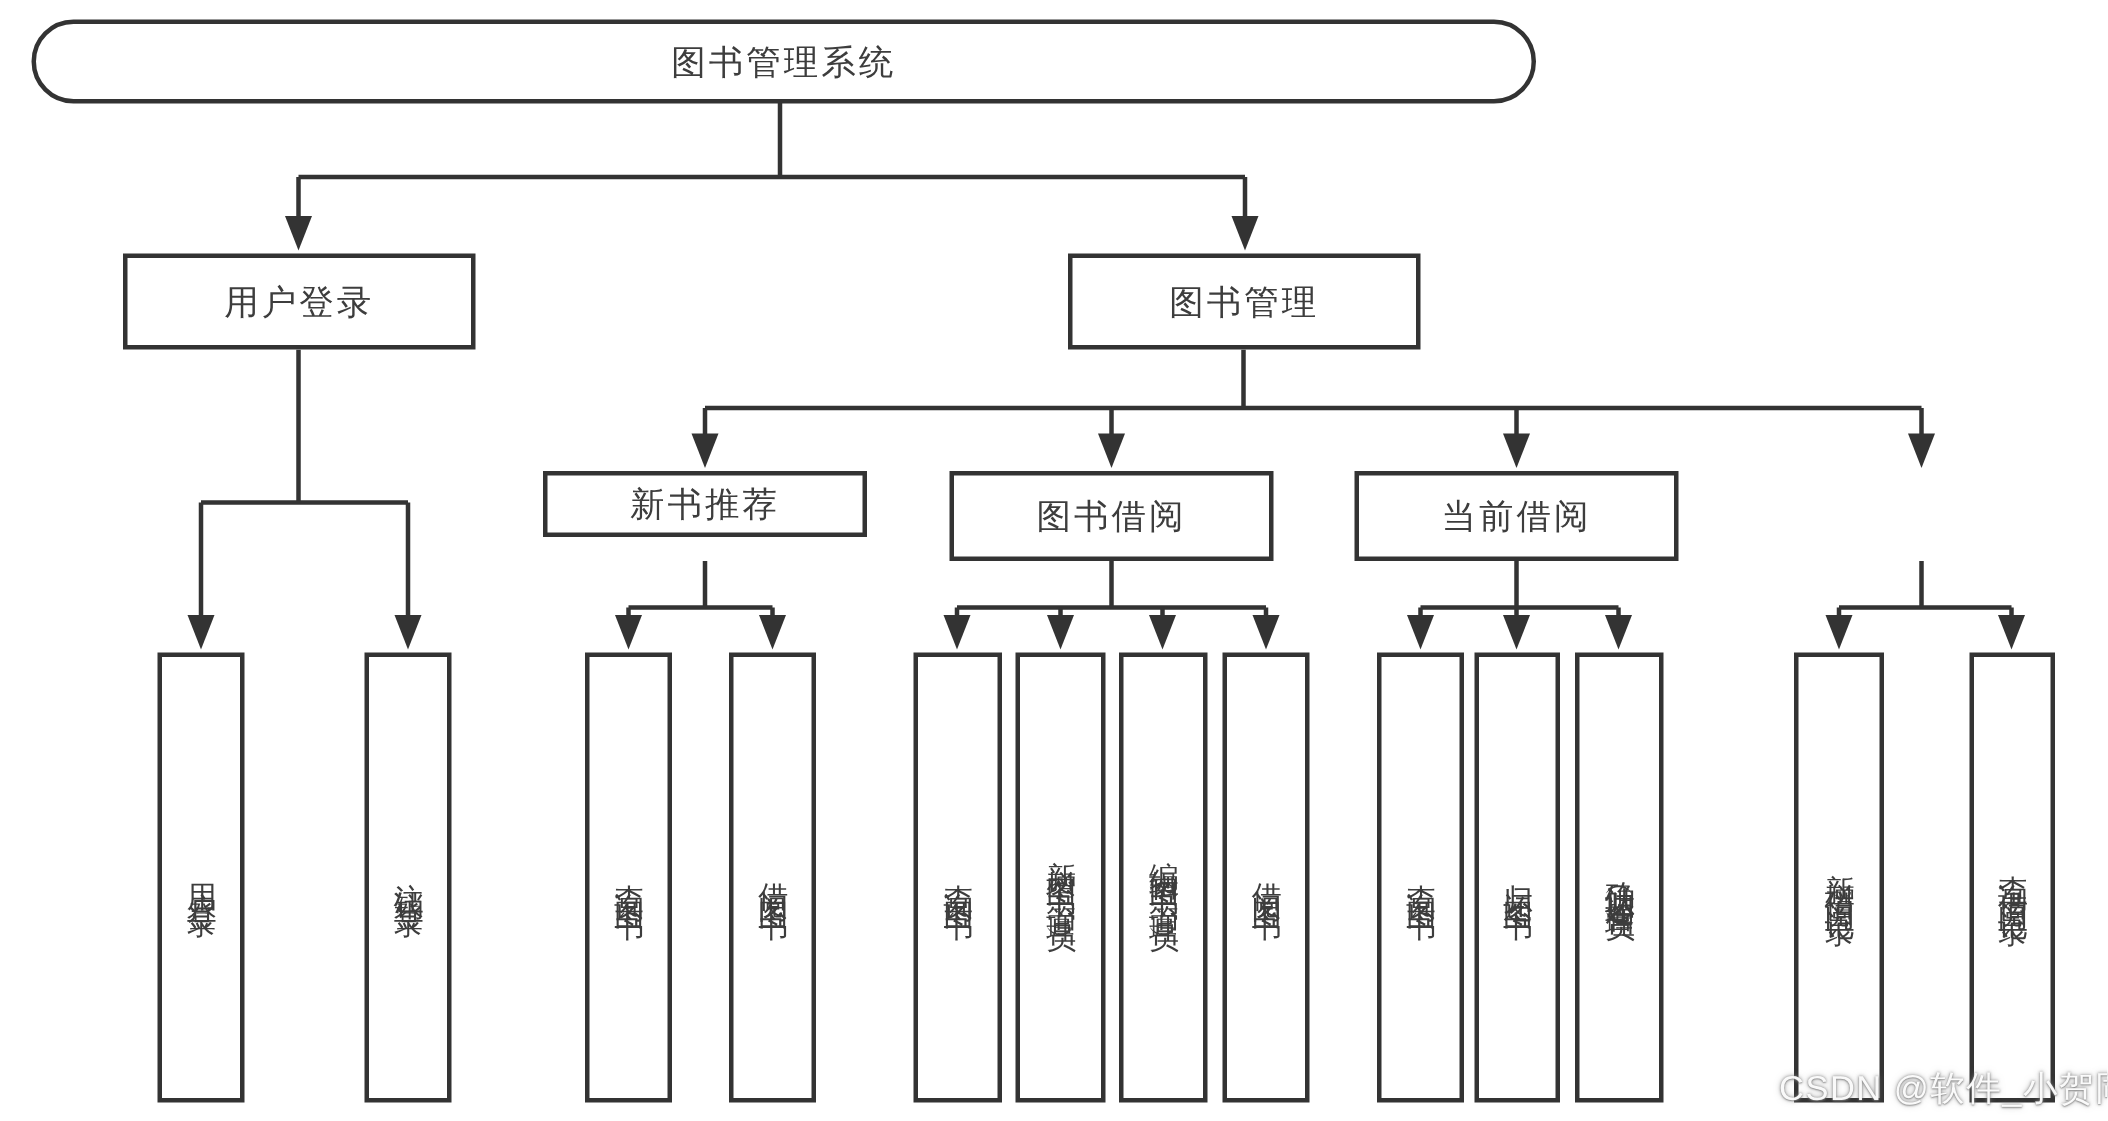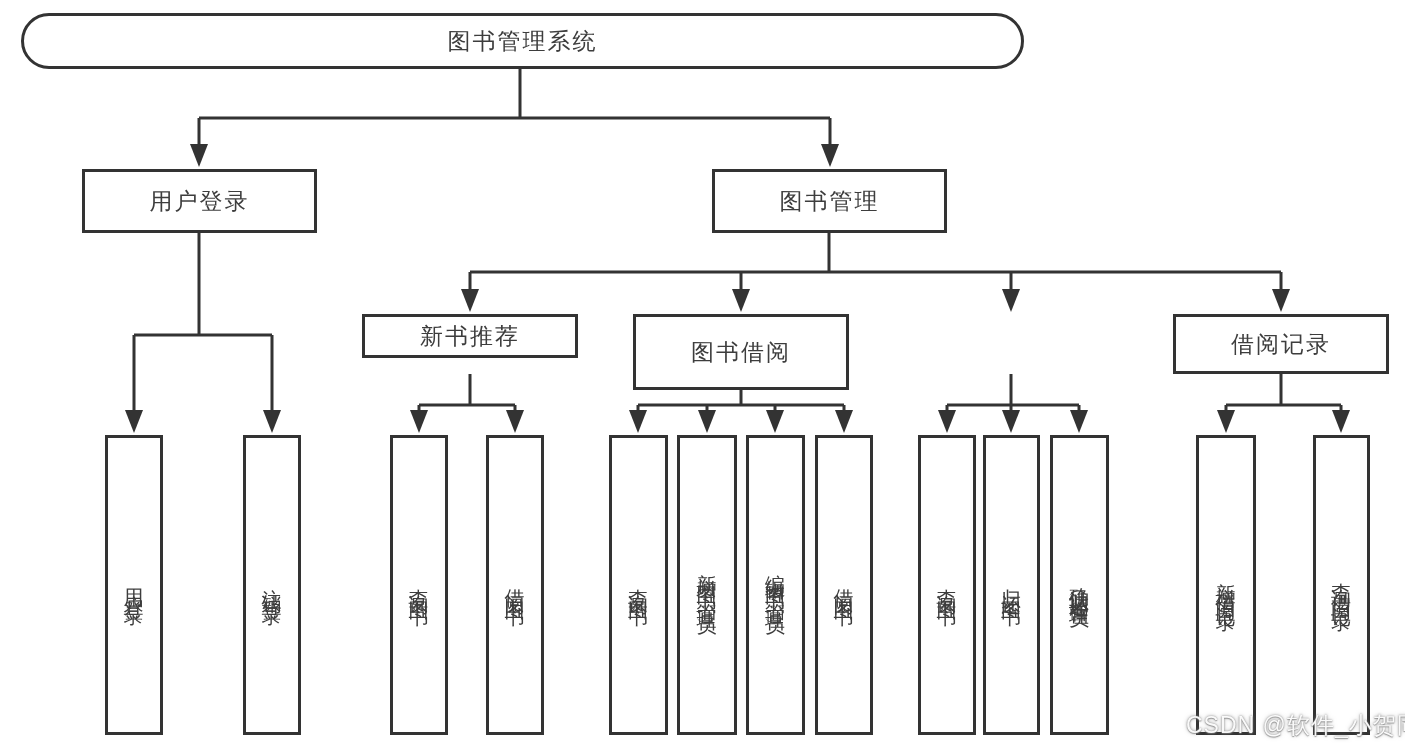--- a/index.html
+++ b/index.html
@@ -83,25 +83,25 @@
   <div class="box" style="left:82px; top:169px; width:235px; height:64px;">
     <span class="h-label">用户登录</span>
   </div>
   <div class="box" style="left:712px; top:169px; width:235px; height:64px;align-items:center;">
     <span class="h-label">图书管理</span>
   </div>
 
   <div class="box" style="left:362px; top:314px; width:216px; height:44px;">
     <span class="h-label">新书推荐</span>
   </div>
-  <div class="box" style="left:633px; top:314px; width:216px; height:76px;text-align:center;">
+  <div class="box" style="left:633px; top:314px; width:216px; height:60px;text-align:center;">
     <span class="h-label">图书借阅</span>
   </div>
-  <div class="box" style="left:1173px; top:314px; width:216px; height:60px;">
-    <span class="h-label">借阅记录</span>
+  <div class="box" style="left:903px; top:314px; width:216px; height:60px;">
+    <span class="h-label">当前借阅</span>
   </div>
 
   <div class="box" style="left:105px; top:435px; width:58px; height:300px;">
     <span class="v-text">用户登录</span>
   </div>
   <div class="box" style="left:243px; top:435px; width:58px; height:300px;">
     <span class="v-text">注销登录</span>
   </div>
 
   <div class="box" style="left:390px; top:435px; width:58px; height:300px;">

